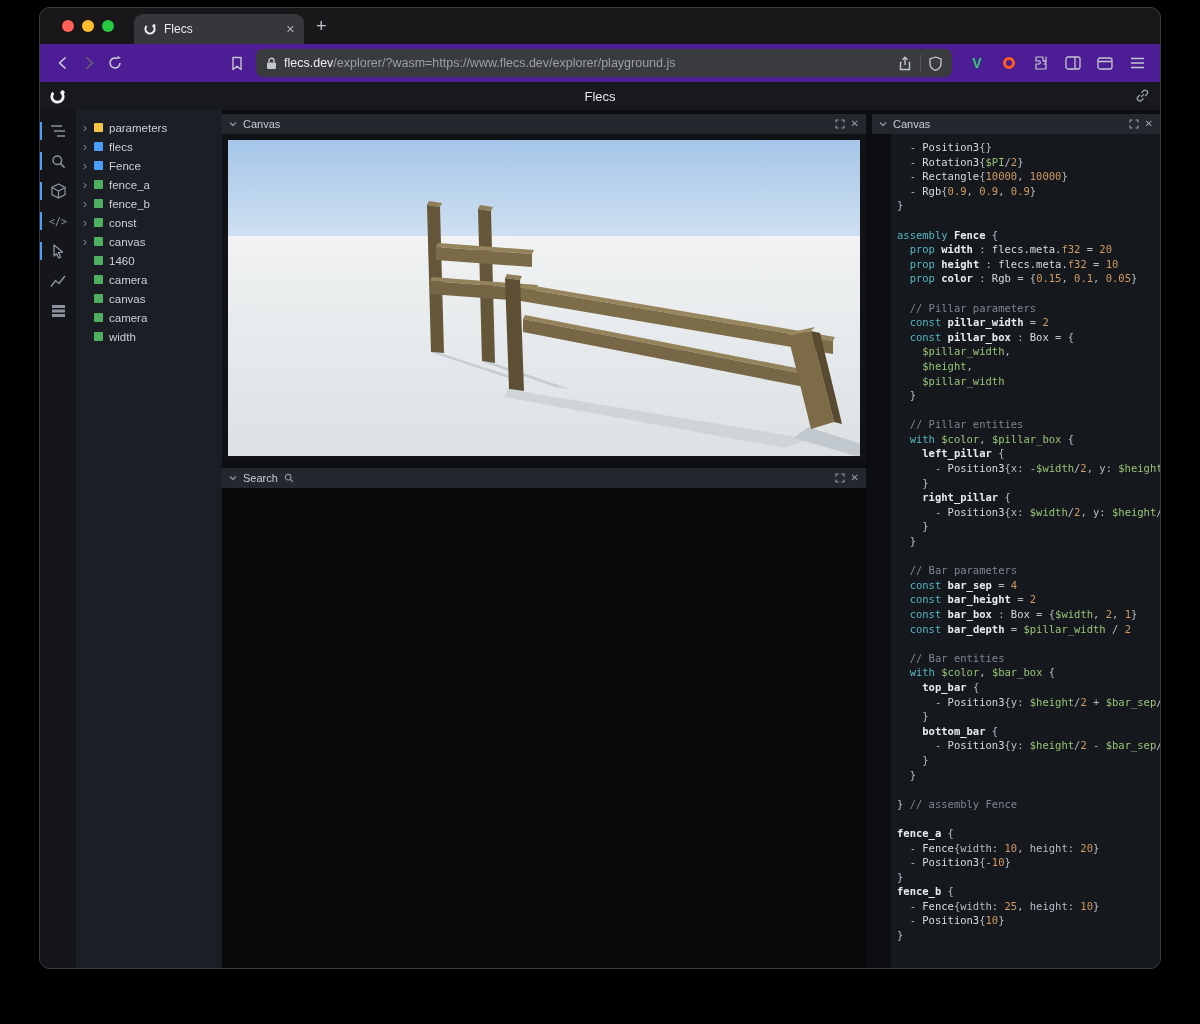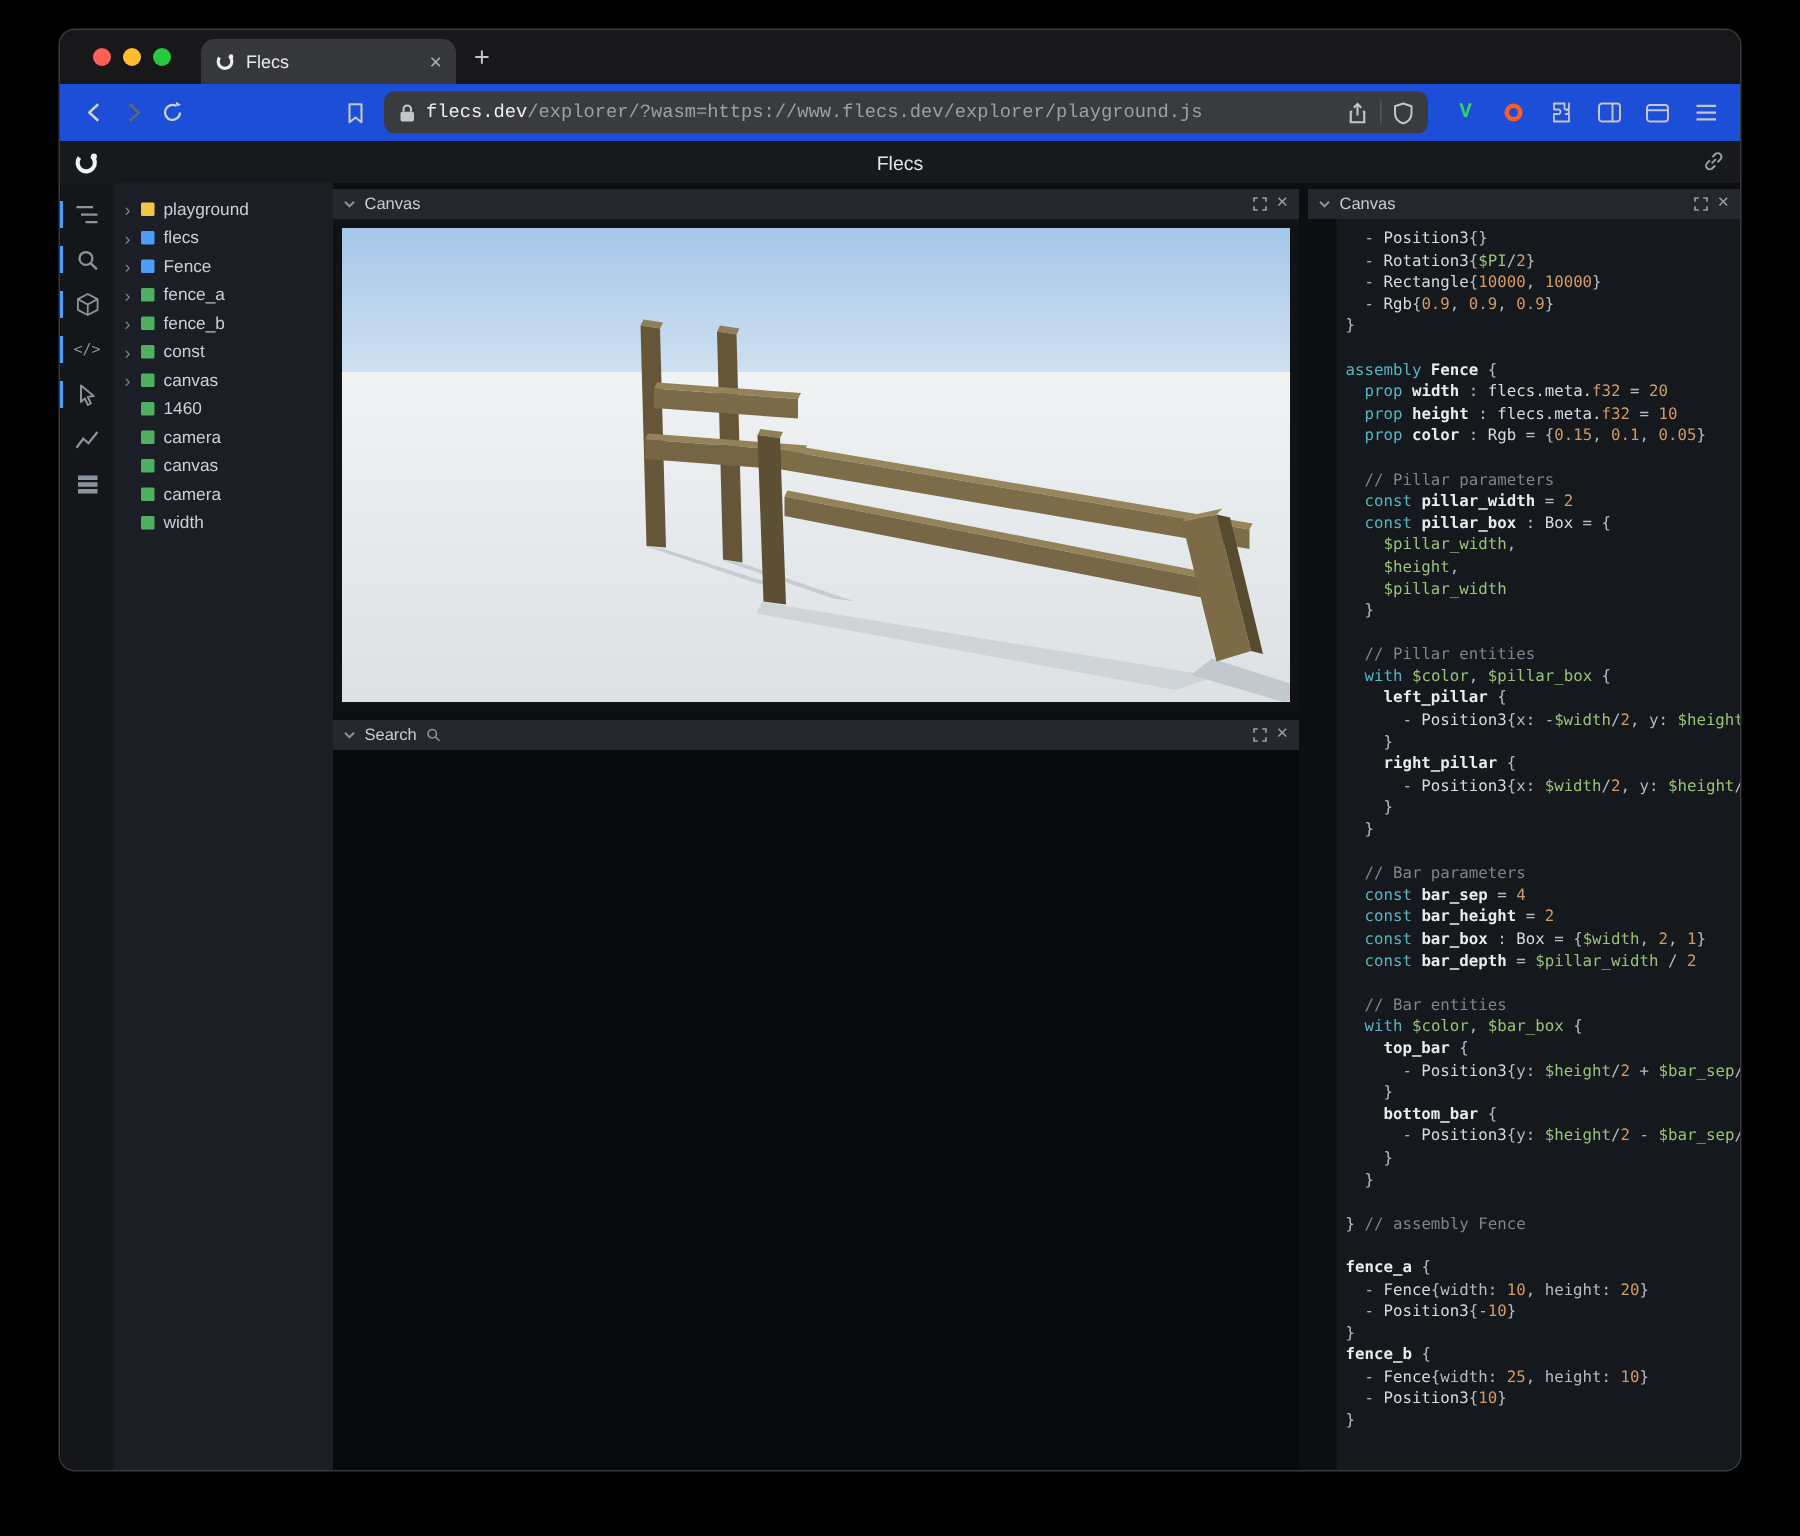--- a/index.html
+++ b/index.html
@@ -1,34 +1,34 @@
 <!DOCTYPE html>
 <html><head>
 <meta charset="utf-8">
 <style>
   * { margin:0; padding:0; box-sizing:border-box; }
   html,body { width:1200px; height:1024px; background:#000; font-family:"Liberation Sans", sans-serif; overflow:hidden; }
 
-  .window { position:absolute; left:40px; top:20px; width:1120px; height:960px;
+  .window { position:absolute; left:40px; top:8px; width:1120px; height:960px;
     background:#131519; border-radius:10px; overflow:hidden;
     box-shadow:0 0 0 1px #3a3b3e, 0 24px 70px rgba(0,0,0,.7); }
 
   
   .tabstrip { height:36px; background:#18181a; display:flex; align-items:center; padding-left:22px; }
   .traffic { display:flex; gap:8px; margin-right:20px; }
   .tl { width:12px; height:12px; border-radius:50%; }
   .tl.red{ background:#ff5f57; } .tl.yellow{ background:#febc2e; } .tl.green{ background:#28c840; }
   .tab { align-self:flex-end; height:30px; width:170px; background:#36373b; border-radius:9px 9px 0 0;
     display:flex; align-items:center; padding:0 9px; gap:7px; }
   .tab-label { flex:1; color:#e8eaed; font-size:12px; white-space:nowrap; overflow:hidden; }
   .tab-close { color:#a8abb0; font-size:11px; cursor:default; }
   .newtab { color:#c3c6cb; font-size:18px; margin-left:12px; line-height:1; }
 
   
-  .toolbar { height:38px; background:#1d4ed8; display:flex; align-items:center; padding:0 10px;font-family:Liberation Mono, monospace; }
+  .toolbar { height:38px; background:#4c1d95; display:flex; align-items:center; padding:0 10px; }
   .navbtn { width:26px; height:26px; display:flex; align-items:center; justify-content:center; }
   .nav-gap { width:96px; }
   .urlbar { flex:1; height:28px; background:#3a3b3f; border-radius:7px; display:flex; align-items:center;
     padding:0 10px; margin:0 10px 0 6px; min-width:0; }
   .url-text { font-size:12.5px; margin-left:7px; white-space:nowrap; overflow:hidden; text-overflow:ellipsis; }
   .url-domain { color:#eceef0; }
   .url-rest { color:#9aa0a6; }
   .url-spacer { flex:1; }
   .url-divider { width:1px; height:16px; background:#55565a; margin:0 8px; }
   .toolicons { display:flex; align-items:center; gap:6px; margin-left:2px; }
@@ -245,21 +245,21 @@
               <rect x="1" y="5.5" width="13" height="3" fill="#8b939e"></rect>
               <rect x="1" y="10" width="13" height="3" fill="#8b939e"></rect>
             </svg>
         </div>
       </div>
 
       <div class="tree">
           <div class="tree-row">
             <span class="expander">›</span>
             <span class="tree-square" style="background: rgb(245, 197, 66);"></span>
-            <span class="tree-label">playground</span>
+            <span class="tree-label">parameters</span>
           </div>
           <div class="tree-row">
             <span class="expander">›</span>
             <span class="tree-square" style="background: rgb(74, 157, 248);"></span>
             <span class="tree-label">flecs</span>
           </div>
           <div class="tree-row">
             <span class="expander">›</span>
             <span class="tree-square" style="background: rgb(74, 157, 248);"></span>
             <span class="tree-label">Fence</span>

